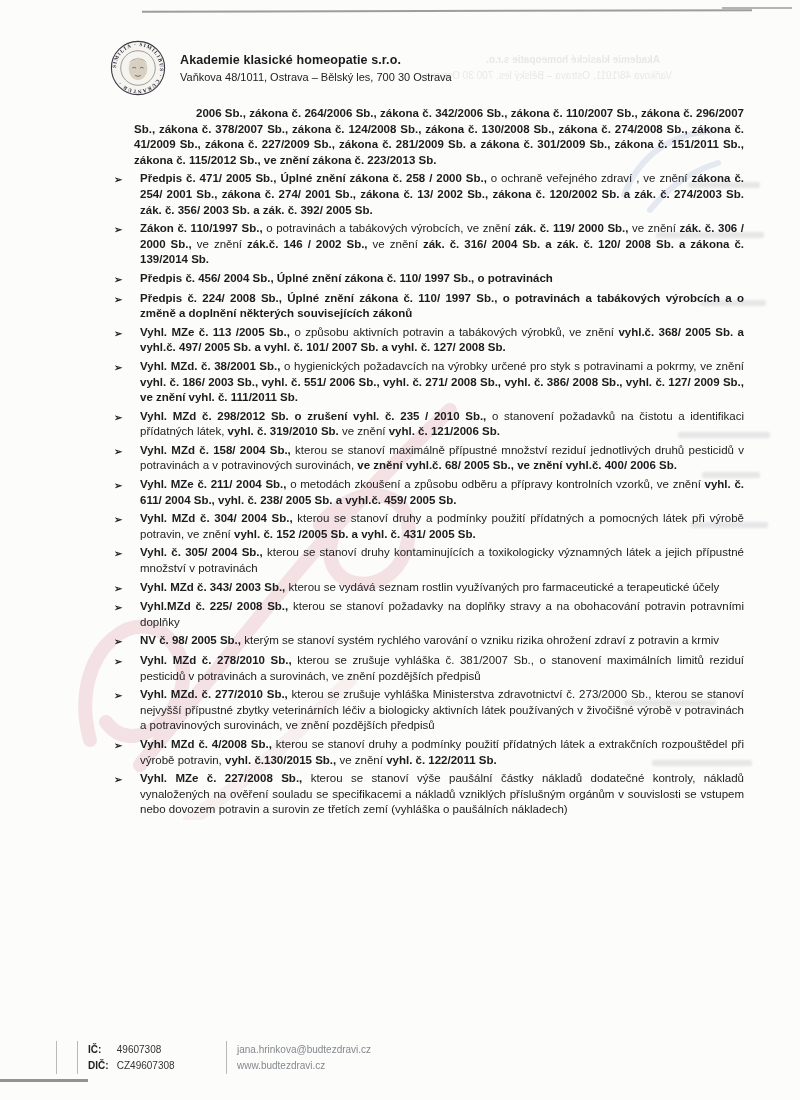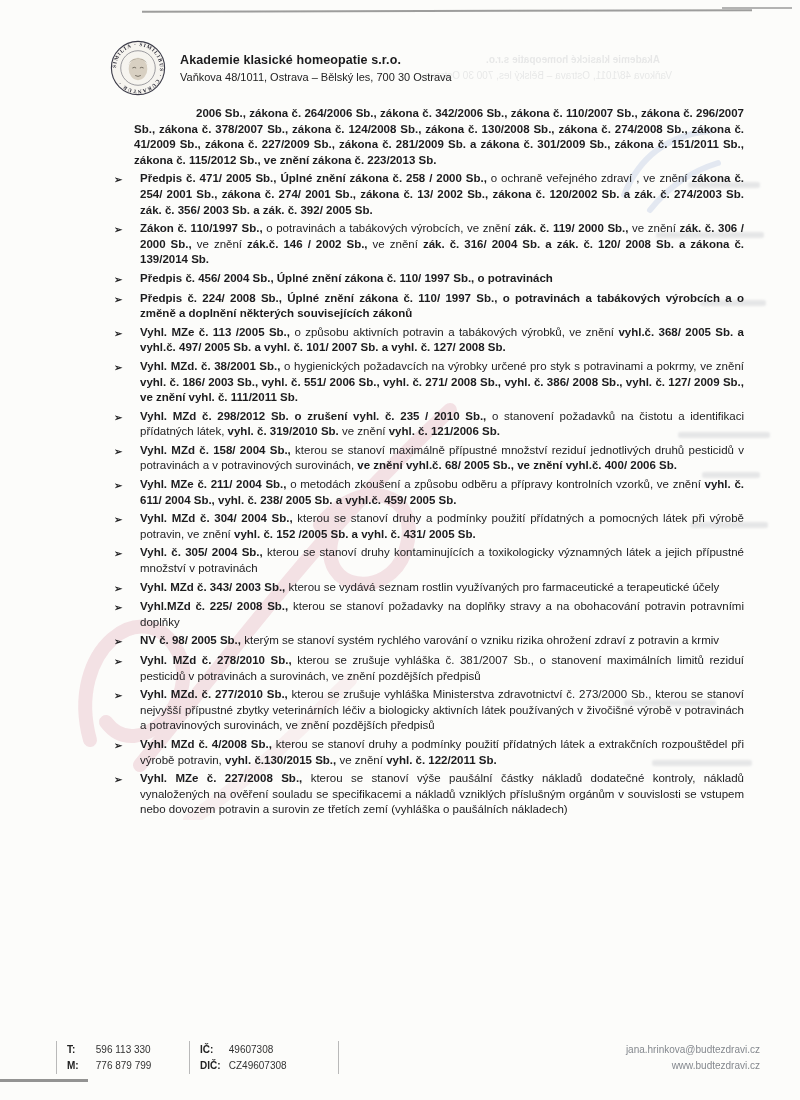--- a/index.html
+++ b/index.html
@@ -35,21 +35,21 @@
   .li-text{flex:1;text-align:justify;}
   .b{font-weight:bold;}
 
   
   footer{position:absolute;left:46px;right:40px;bottom:26px;display:flex;align-items:stretch;font-size:10px;line-height:16px;color:#222;}
   .fcol{padding-top:1px;}
   .f1{width:292px;}
   .f1 .flabel{margin-left:28px;}
   .f2{width:112px;}
   .f3{width:128px;}
-  .f4{flex:1;color:#84888e;text-align:right;}
+  .f4{flex:1;color:#84888e;}
   .fdiv{width:1px;background:#b9b9b9;margin:0 10px;}
   .flabel{font-weight:bold;}
   .lab{display:inline-block;font-weight:bold;width:26px;}
   .fval{color:#333;}
 </style>
 </head>
 <body>
 
 <div class="page">
 
@@ -179,30 +179,20 @@
         </div>
         <div class="li">
           <span class="bullet">➢</span>
           <div class="li-text"><span class="b">Vyhl. MZe č. 227/2008 Sb.,</span><span> kterou se stanoví výše paušální částky nákladů dodatečné kontroly, nákladů vynaložených na ověření souladu se specifikacemi a nákladů vzniklých příslušným orgánům v souvislosti se vstupem nebo dovozem potravin a surovin ze třetích zemí (vyhláška o paušálních nákladech)</span></div>
         </div>
       </div>
   </main>
 
   <footer>
     <div class="fdiv"></div>
-    <div class="fcol f2">
-      <div>
-        <span class="lab">T:</span>
-        <span class="fval">596 113 330</span>
-      </div>
-      <div>
-        <span class="lab">M:</span>
-        <span class="fval">776 879 799</span>
-      </div>
-    </div>
     <div class="fdiv"></div>
     <div class="fcol f3">
       <div>
         <span class="lab">IČ:</span>
         <span class="fval">49607308</span>
       </div>
       <div>
         <span class="lab">DIČ:</span>
         <span class="fval">CZ49607308</span>
       </div>

